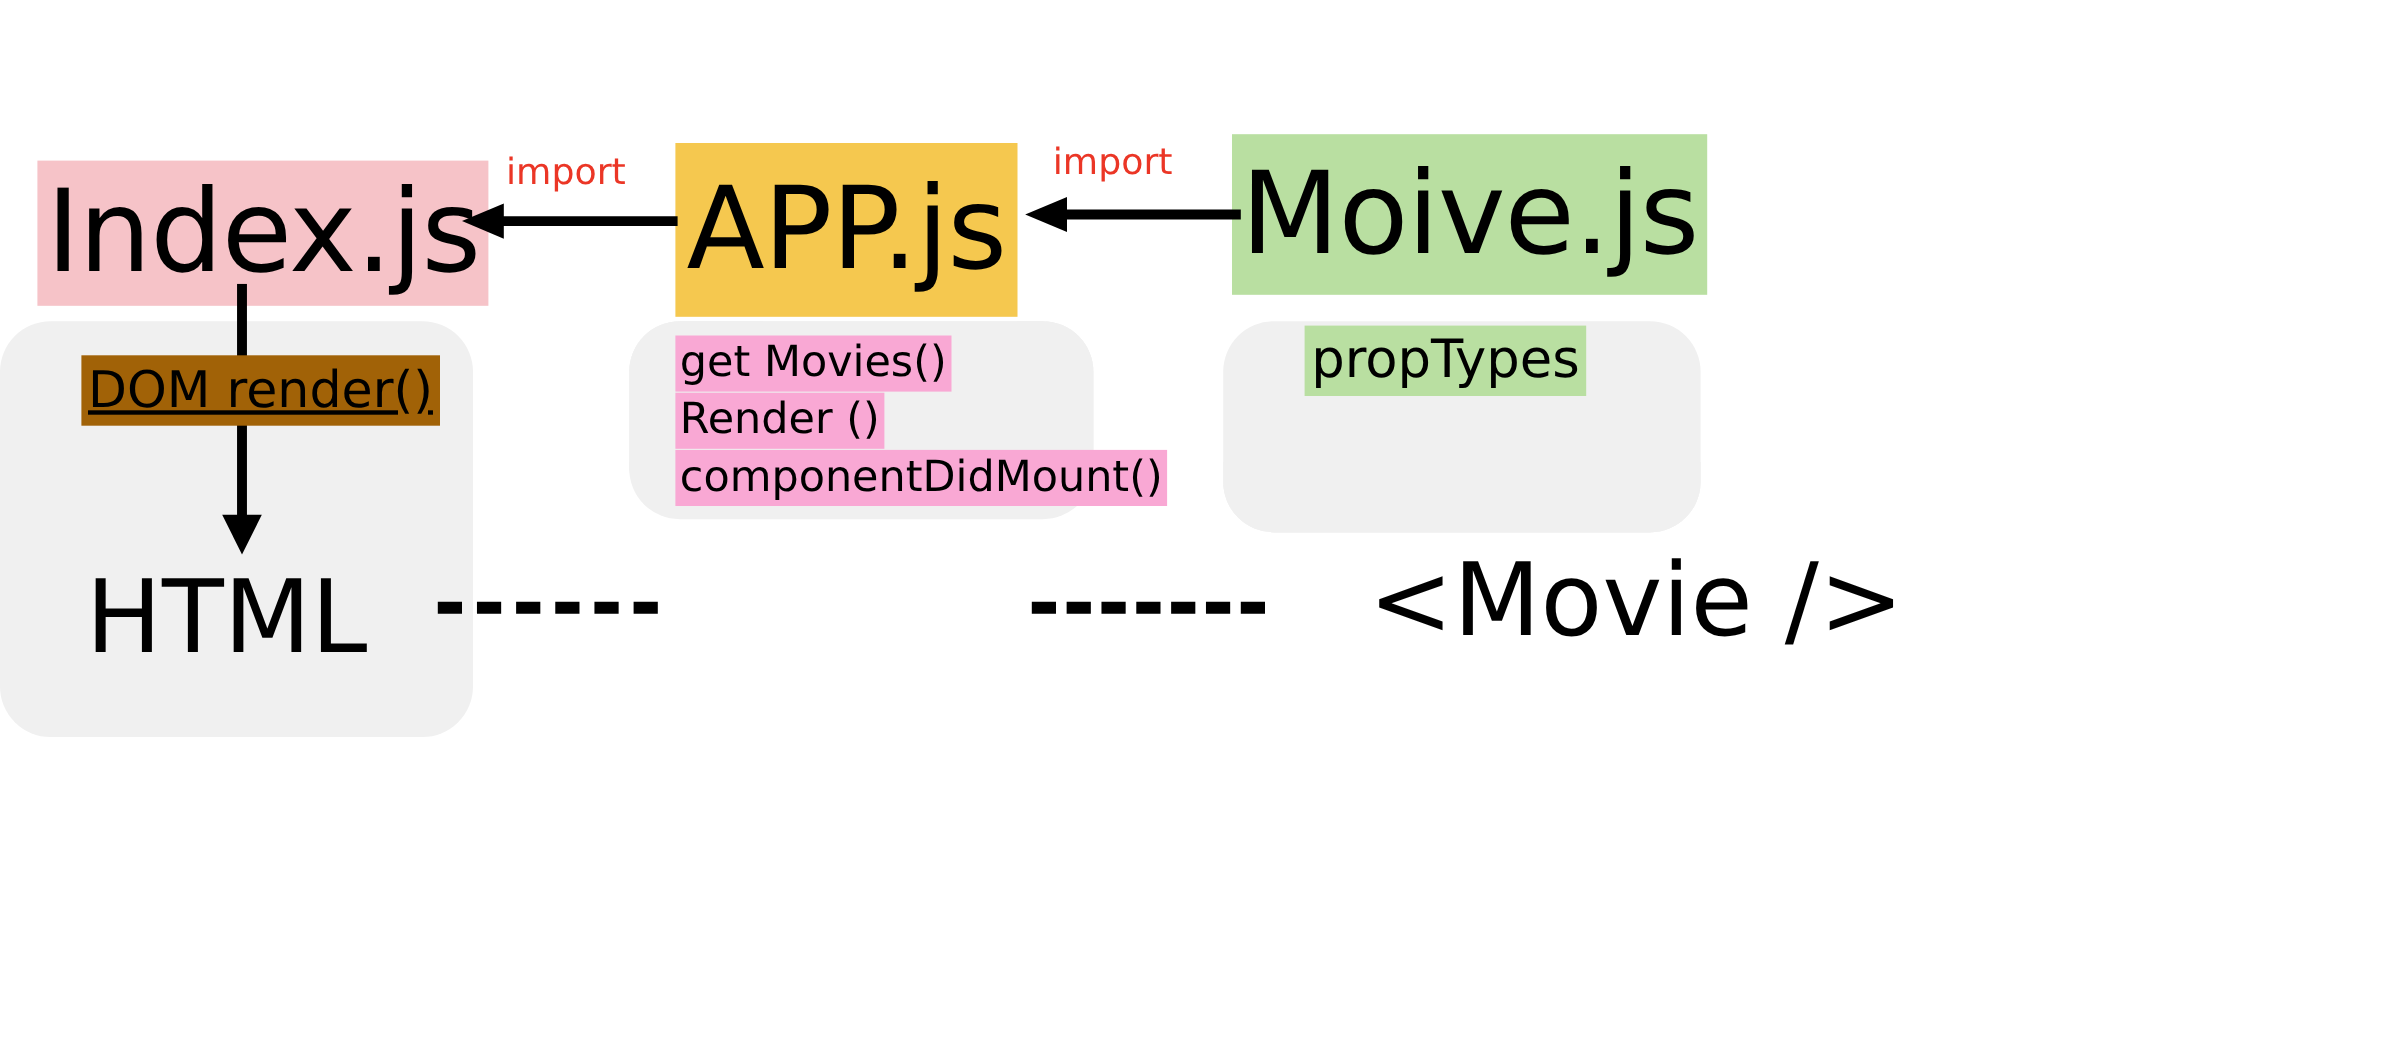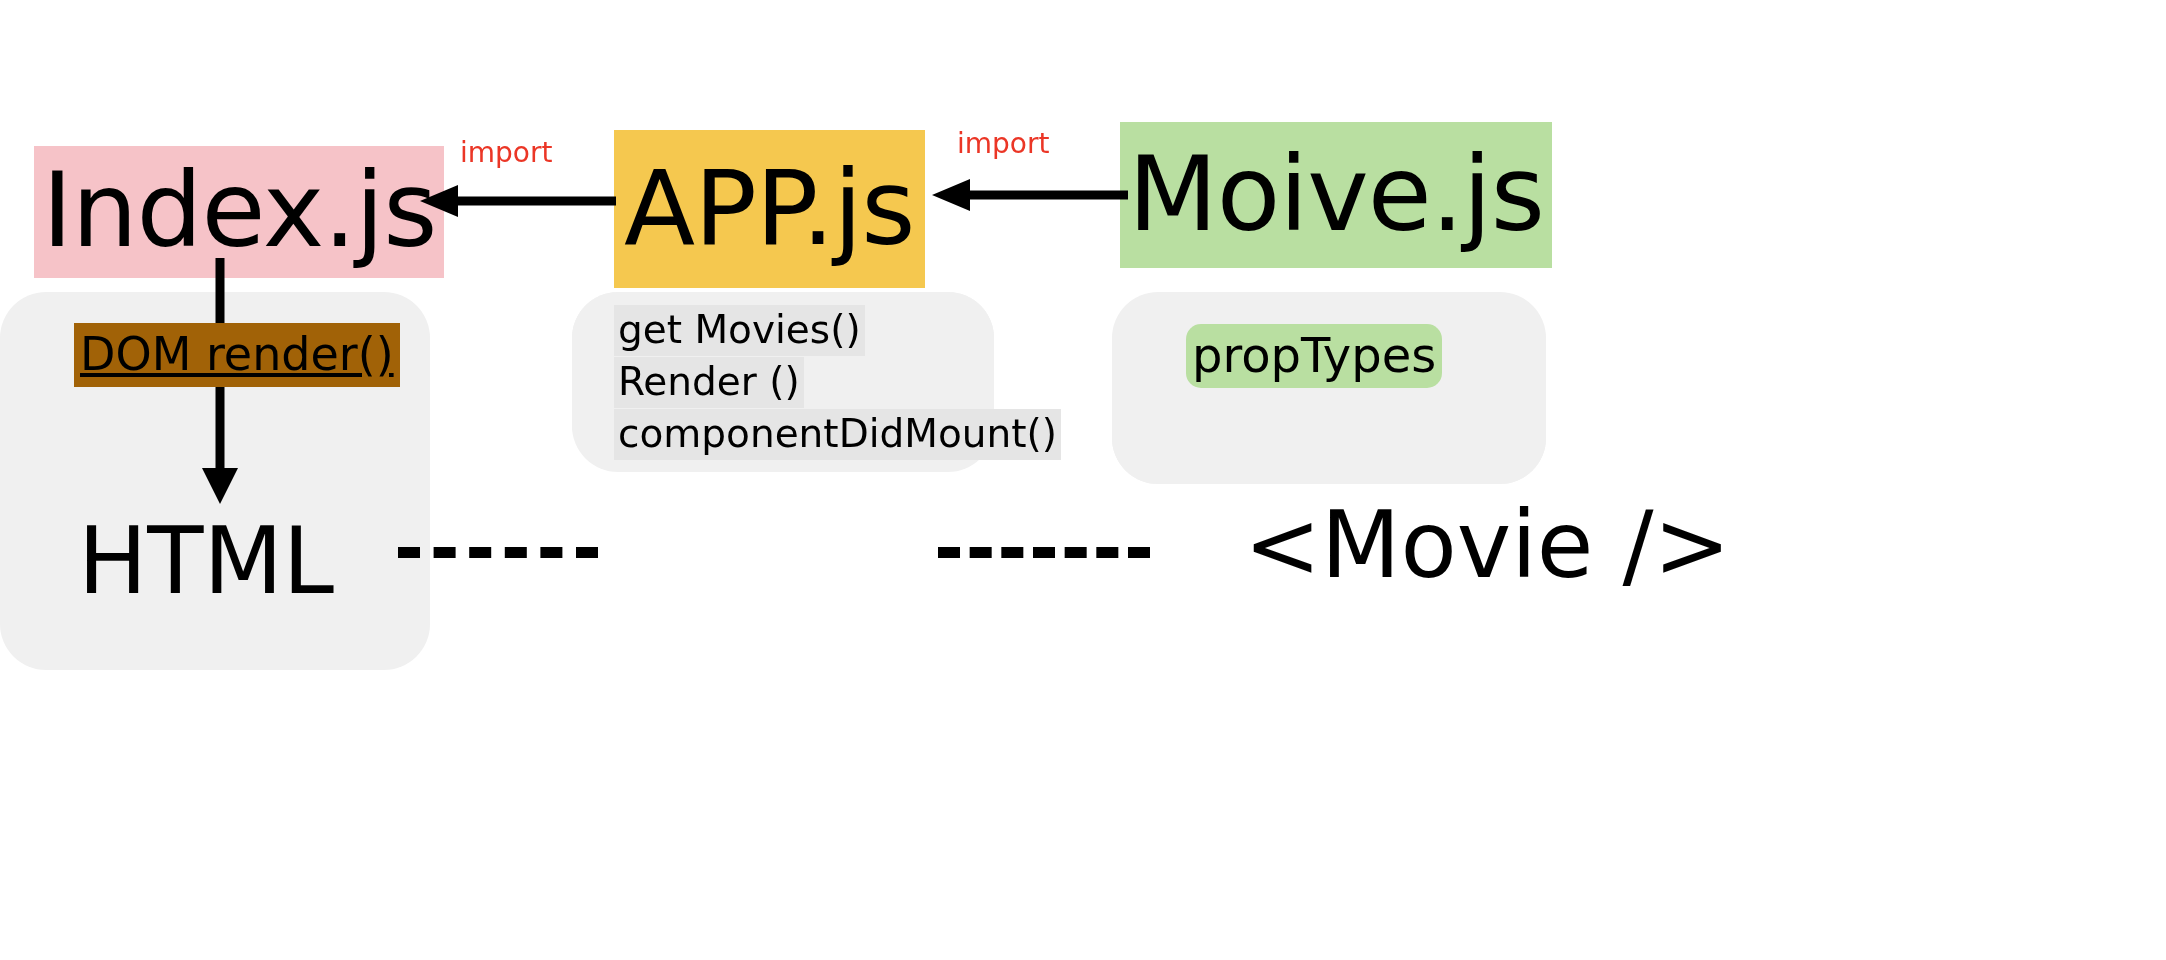--- a/index.html
+++ b/index.html
@@ -54,21 +54,21 @@
   #title-movie {
     left: 1120px; top: 122px;
     background: #b9dfa1;
     padding: 20px 8px 22px 8px;
   }
 
   
   .import-label {
     position: absolute;
     color: #eb3626;
-    font-size: 28px;
+    font-size: 33px;
     line-height: 1;
     white-space: nowrap;
   }
   #import-left  { left: 460px;  top: 139px; }
   #import-right { left: 957px;  top: 130px; }
 
   
   .h-arrow { position: absolute; }
   #arrow-app-to-index  { left: 418px;  top: 181px; width: 200px; height: 40px; }
   #arrow-movie-to-app  { left: 930px;  top: 175px; width: 200px; height: 40px; }
@@ -96,31 +96,30 @@
   #app-method-list {
     position: absolute;
     left: 614px; top: 305px;
     display: flex;
     flex-direction: column;
     align-items: flex-start;
     gap: 0px;
   }
   #app-method-list .chip {
     position: static;
-    background: #e5e5e5;
+    background: #f9a8d4;
     font-size: 39px;
     margin-bottom: 1px;
   }
 
   #chip-proptypes {
-    left: 1186px; top: 324px;
+    left: 1186px; top: 296px;
     font-size: 48px;
     background: #b9dfa1;
     padding: 7px 6px 9px 6px;
-    border-radius: 15px;
   }
 
   
   .bottom-text {
     position: absolute;
     font-size: 92px;
     line-height: 1;
     color: #000000;
     white-space: nowrap;
   }

